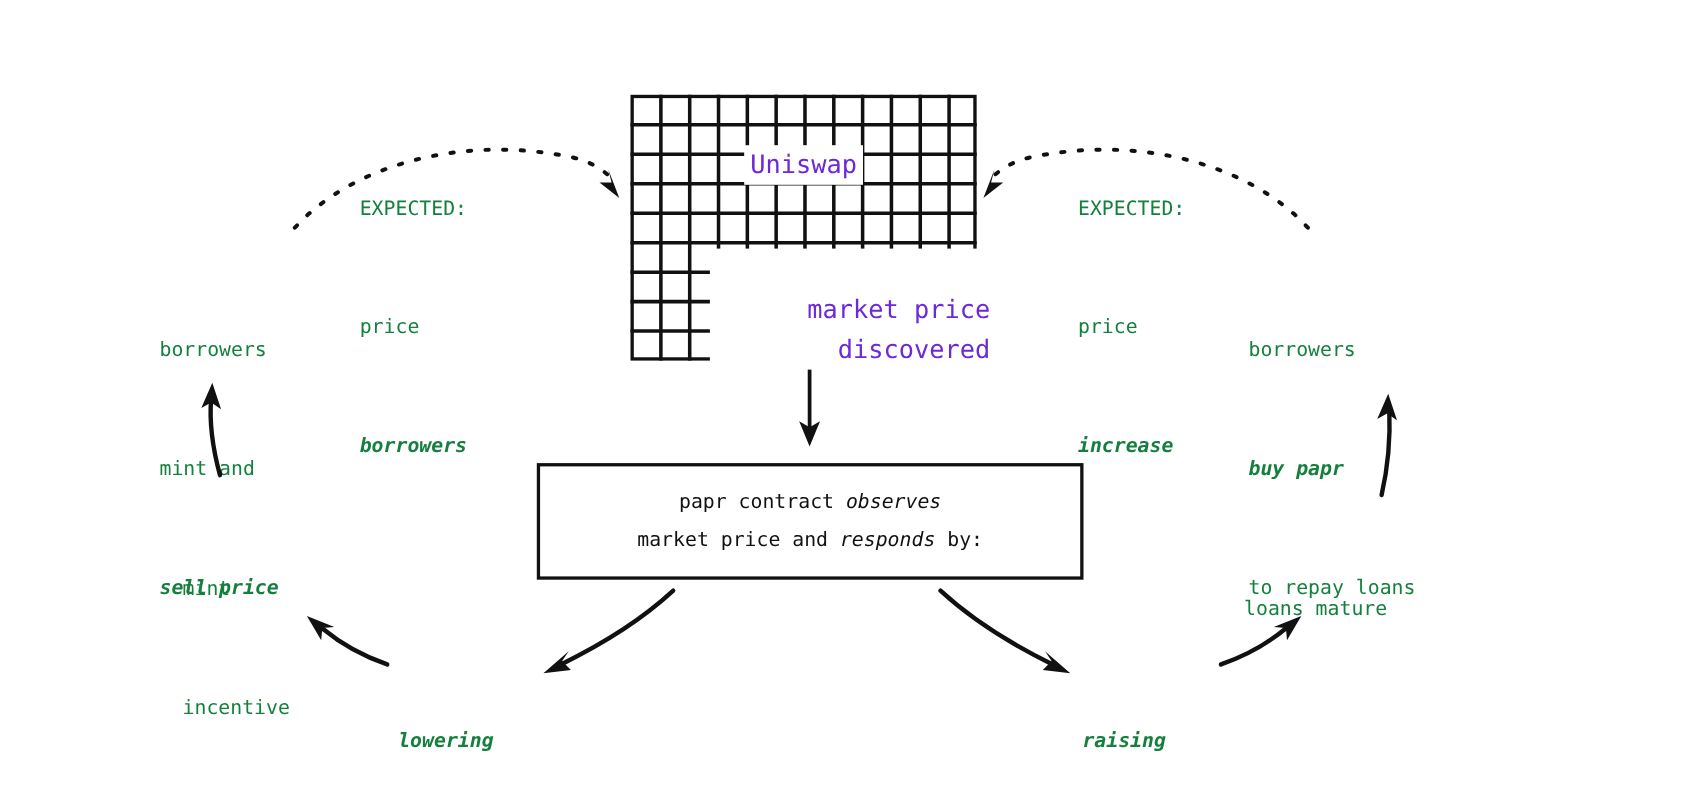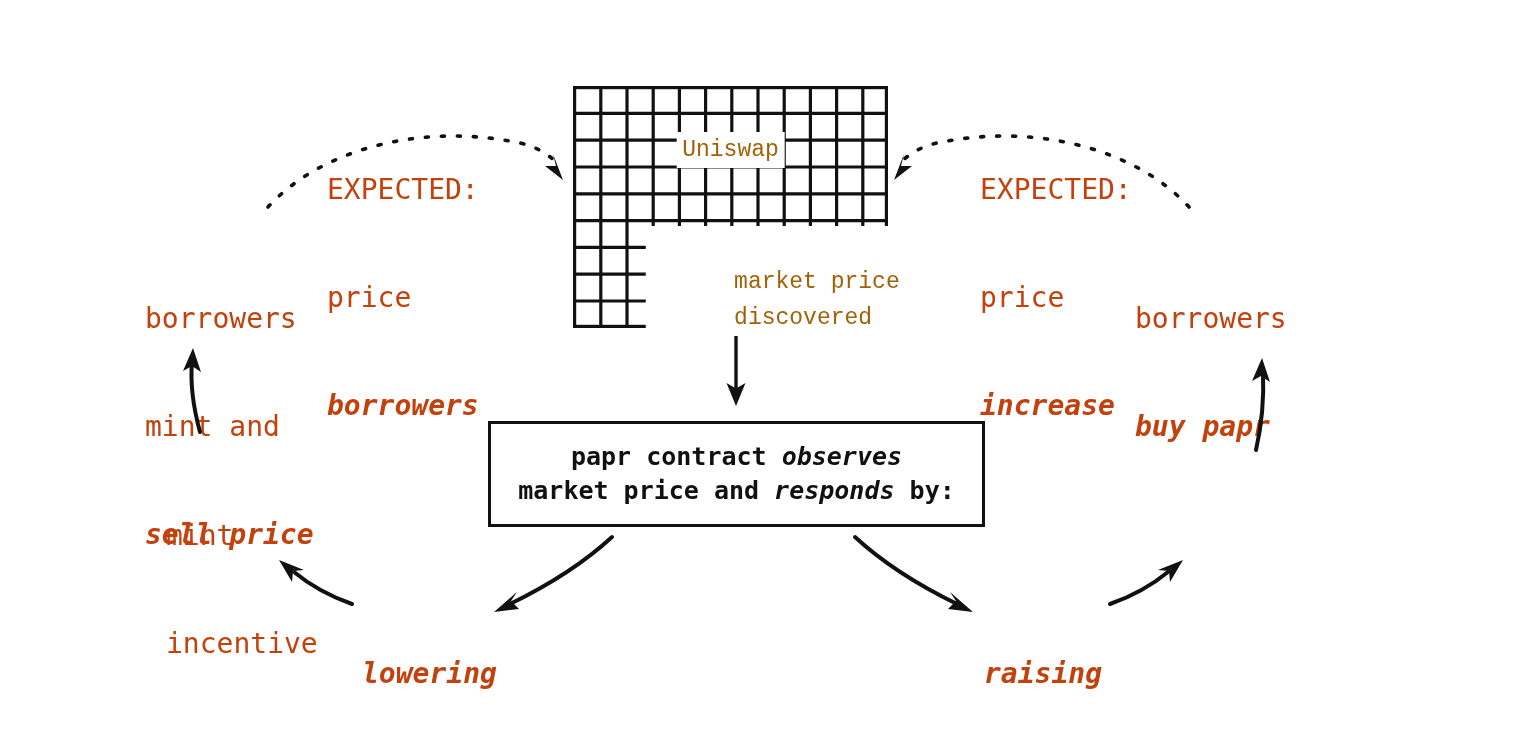--- a/index.html
+++ b/index.html
@@ -6,65 +6,64 @@
   body{
     width:1534px;height:738px;position:relative;overflow:hidden;
     font-family:"DejaVu Sans Mono","Liberation Mono",monospace;
     color:#111111;
   }
   #stage{position:absolute;inset:0;}
 
   
   .tblock{
     position:absolute;
-    font-size:28px;
+    font-size:18px;
     line-height:36px;
     letter-spacing:0px;
     white-space:pre;
-    color:#c2410c;
+    color:#15803d;
   }
   .tblock .ln{display:block;}
   .em{font-weight:bold;font-style:italic;}
   .it{font-style:italic;}
   .c{text-align:left;}
 
   
   #uniswap-grid{
     position:absolute;
     left:573px;top:86px;
     width:315px;height:242px;
     box-sizing:border-box;
   }
   #uniswap-grid .gsvg{position:absolute;left:0;top:0;}
   .grid-label{
     position:absolute;
     background:#ffffff;
     font-size:23px;
     line-height:32px;
     white-space:pre;
-    text-align:left;
-    color:#a16207;
+    text-align:right;
+    color:#6d28d9;
     padding:2px 6px;
     box-sizing:border-box;
-    font-family:Liberation Mono, monospace;
   }
   #uniswap-title{left:50%;transform:translateX(-50%);top:46px;}
   #uniswap-sub{left:50%;transform:translateX(-50%);top:140px;line-height:36px;margin-left:45px;}
 
   
   #papr-box{
     position:absolute;
     left:488px;top:421px;
     width:497px;height:106px;
     border:3px solid #111111;
     box-sizing:border-box;
     display:flex;align-items:center;justify-content:center;
   }
   #papr-box .inner{
-    font-size:25px;line-height:34px;text-align:center;white-space:pre;font-weight:bold;
+    font-size:18px;line-height:34px;text-align:center;white-space:pre;
   }
 
   
   #arrows{position:absolute;left:0;top:0;width:1534px;height:738px;pointer-events:none;}
 
   
   #exp-left     {left:327px; top:100px; text-align:left;}
   #exp-right    {left:980px; top:100px; text-align:left;}
   #borrow-left  {left:145px; top:229px;}
   #borrow-right {left:1135px;top:229px;}
@@ -130,29 +129,31 @@
 
   <div class="tblock c" id="borrow-left">
     <span class="ln">borrowers</span>
     <span class="ln">mint and</span>
     <span class="ln em">sell price</span>
   </div>
 
   <div class="tblock c" id="borrow-right">
     <span class="ln">borrowers</span>
     <span class="ln em">buy papr</span>
+    <span class="ln">to repay loans</span>
   </div>
 
   <div class="tblock c" id="incentive">
     <span class="ln">mint</span>
     <span class="ln">incentive</span>
     <span class="ln">to borrow</span>
   </div>
 
   <div class="tblock c" id="loans-mature">
+    <span class="ln">loans mature</span>
   </div>
 
   <div class="tblock c" id="lowering">
     <span class="ln em">lowering</span>
     
   </div>
 
   <div class="tblock c" id="raising">
     <span class="ln em">raising</span>
     

